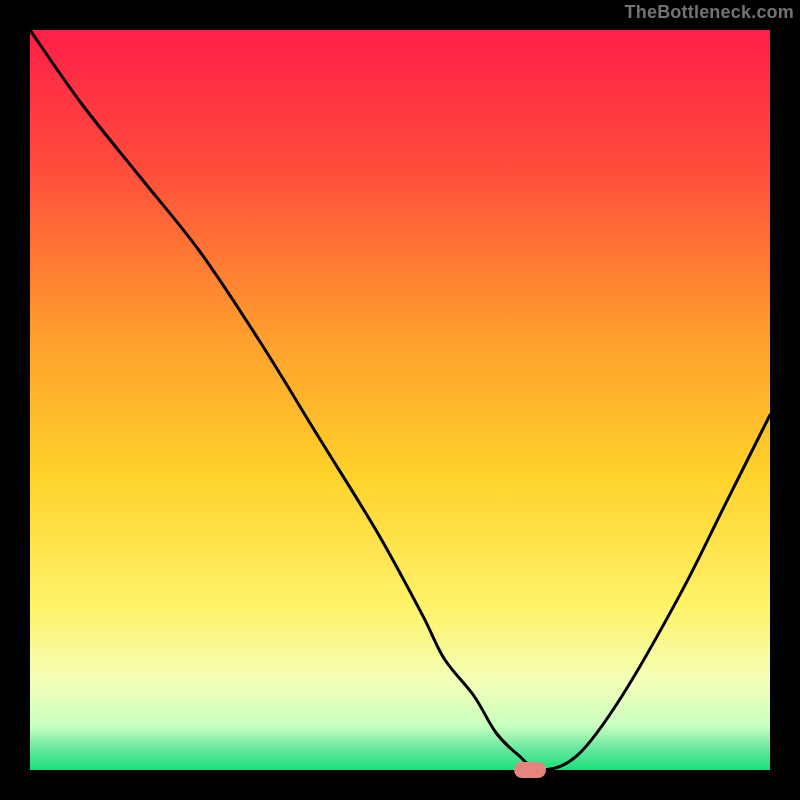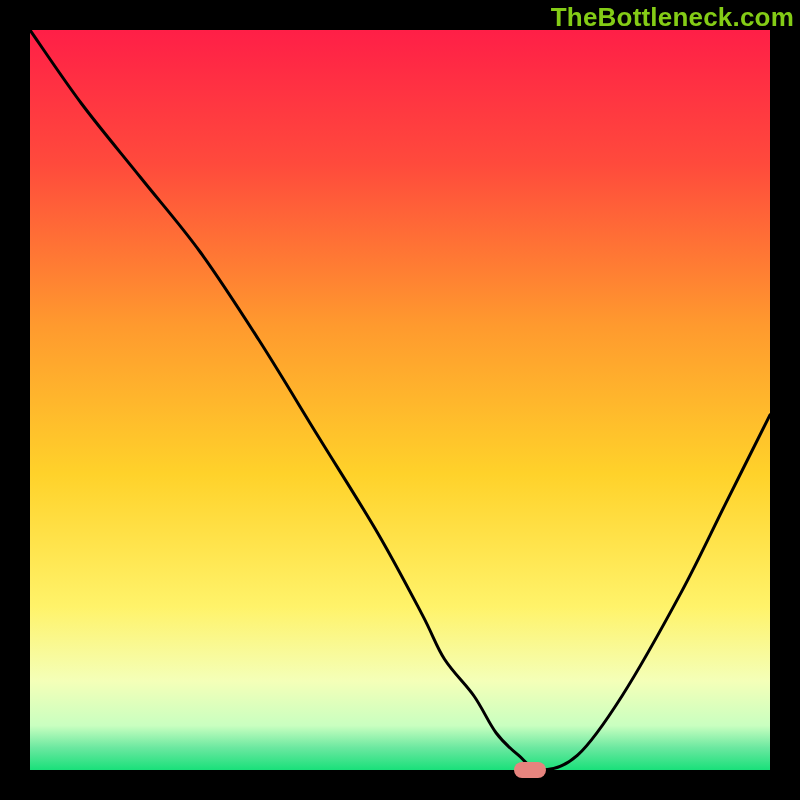--- a/index.html
+++ b/index.html
@@ -13,23 +13,23 @@
   .frame {
     position: relative;
     width: 800px;
     height: 800px;
     background: #000;
   }
   .watermark {
     position: absolute;
     top: 2px;
     right: 6px;
-    font-size: 26px;
+    font-size: 18px;
     font-weight: 600;
-    color: #84cc16;
+    color: #737373;
     letter-spacing: 0.2px;
   }
   .plot {
     position: absolute;
     left: 30px;
     top: 30px;
     width: 740px;
     height: 740px;
   }
   .plot svg {

